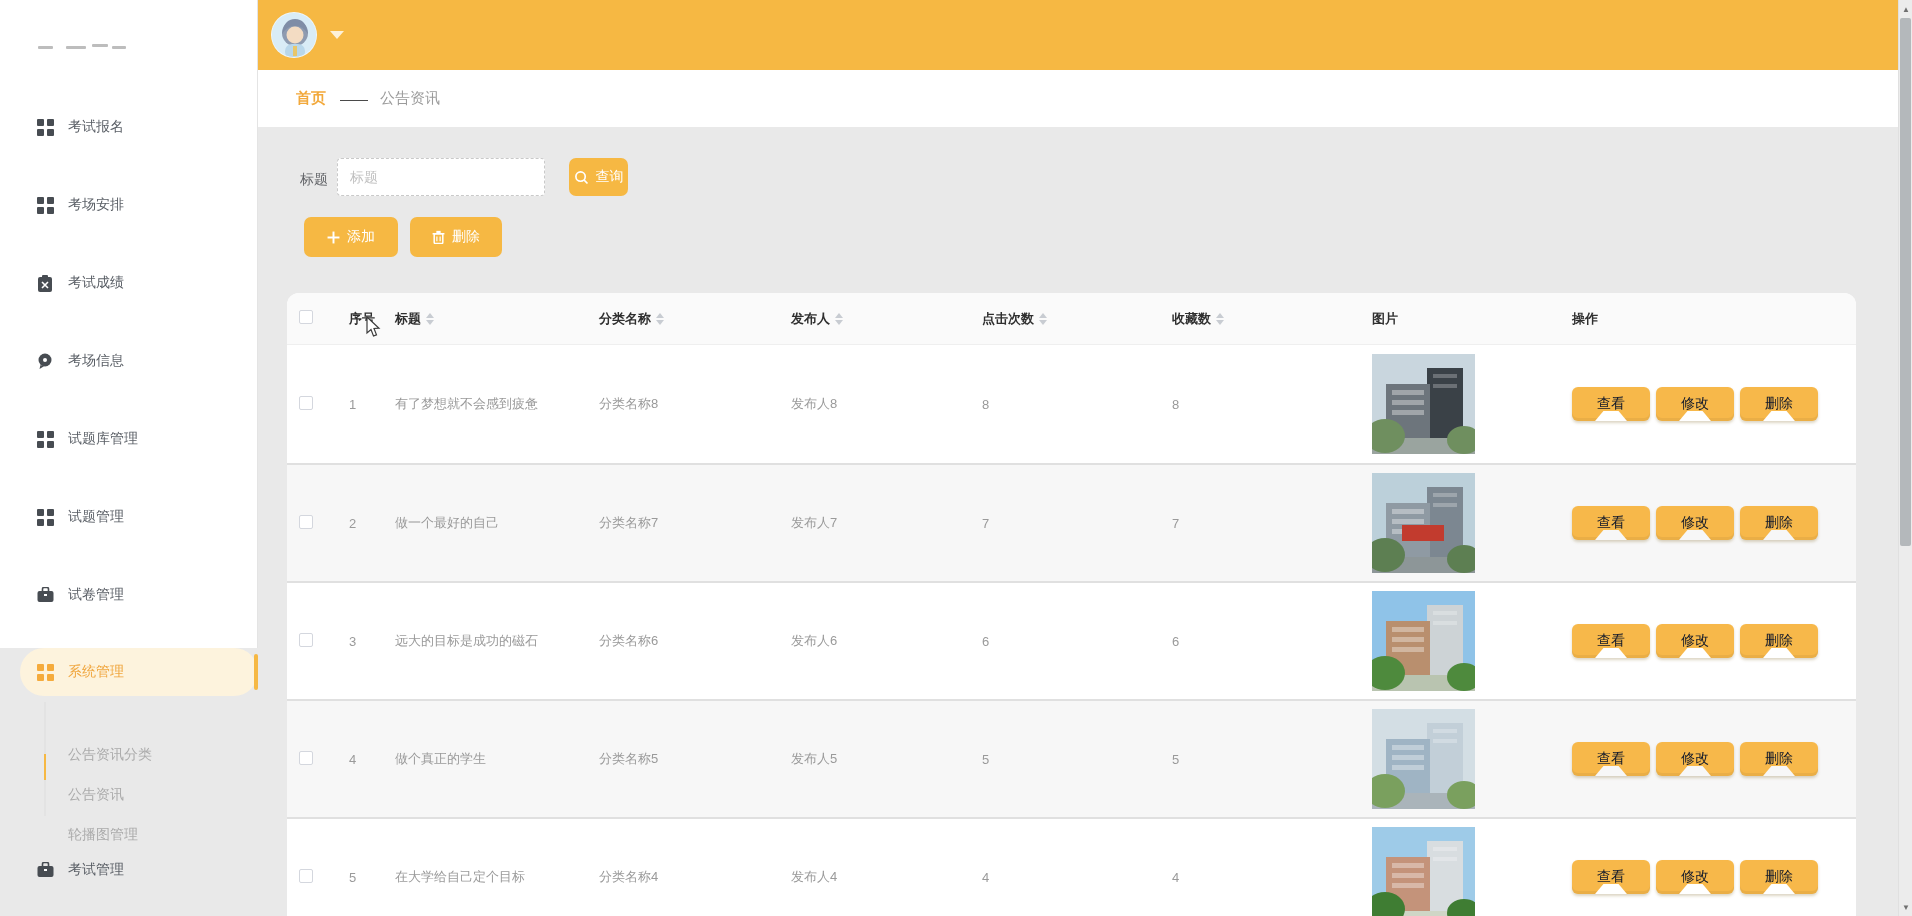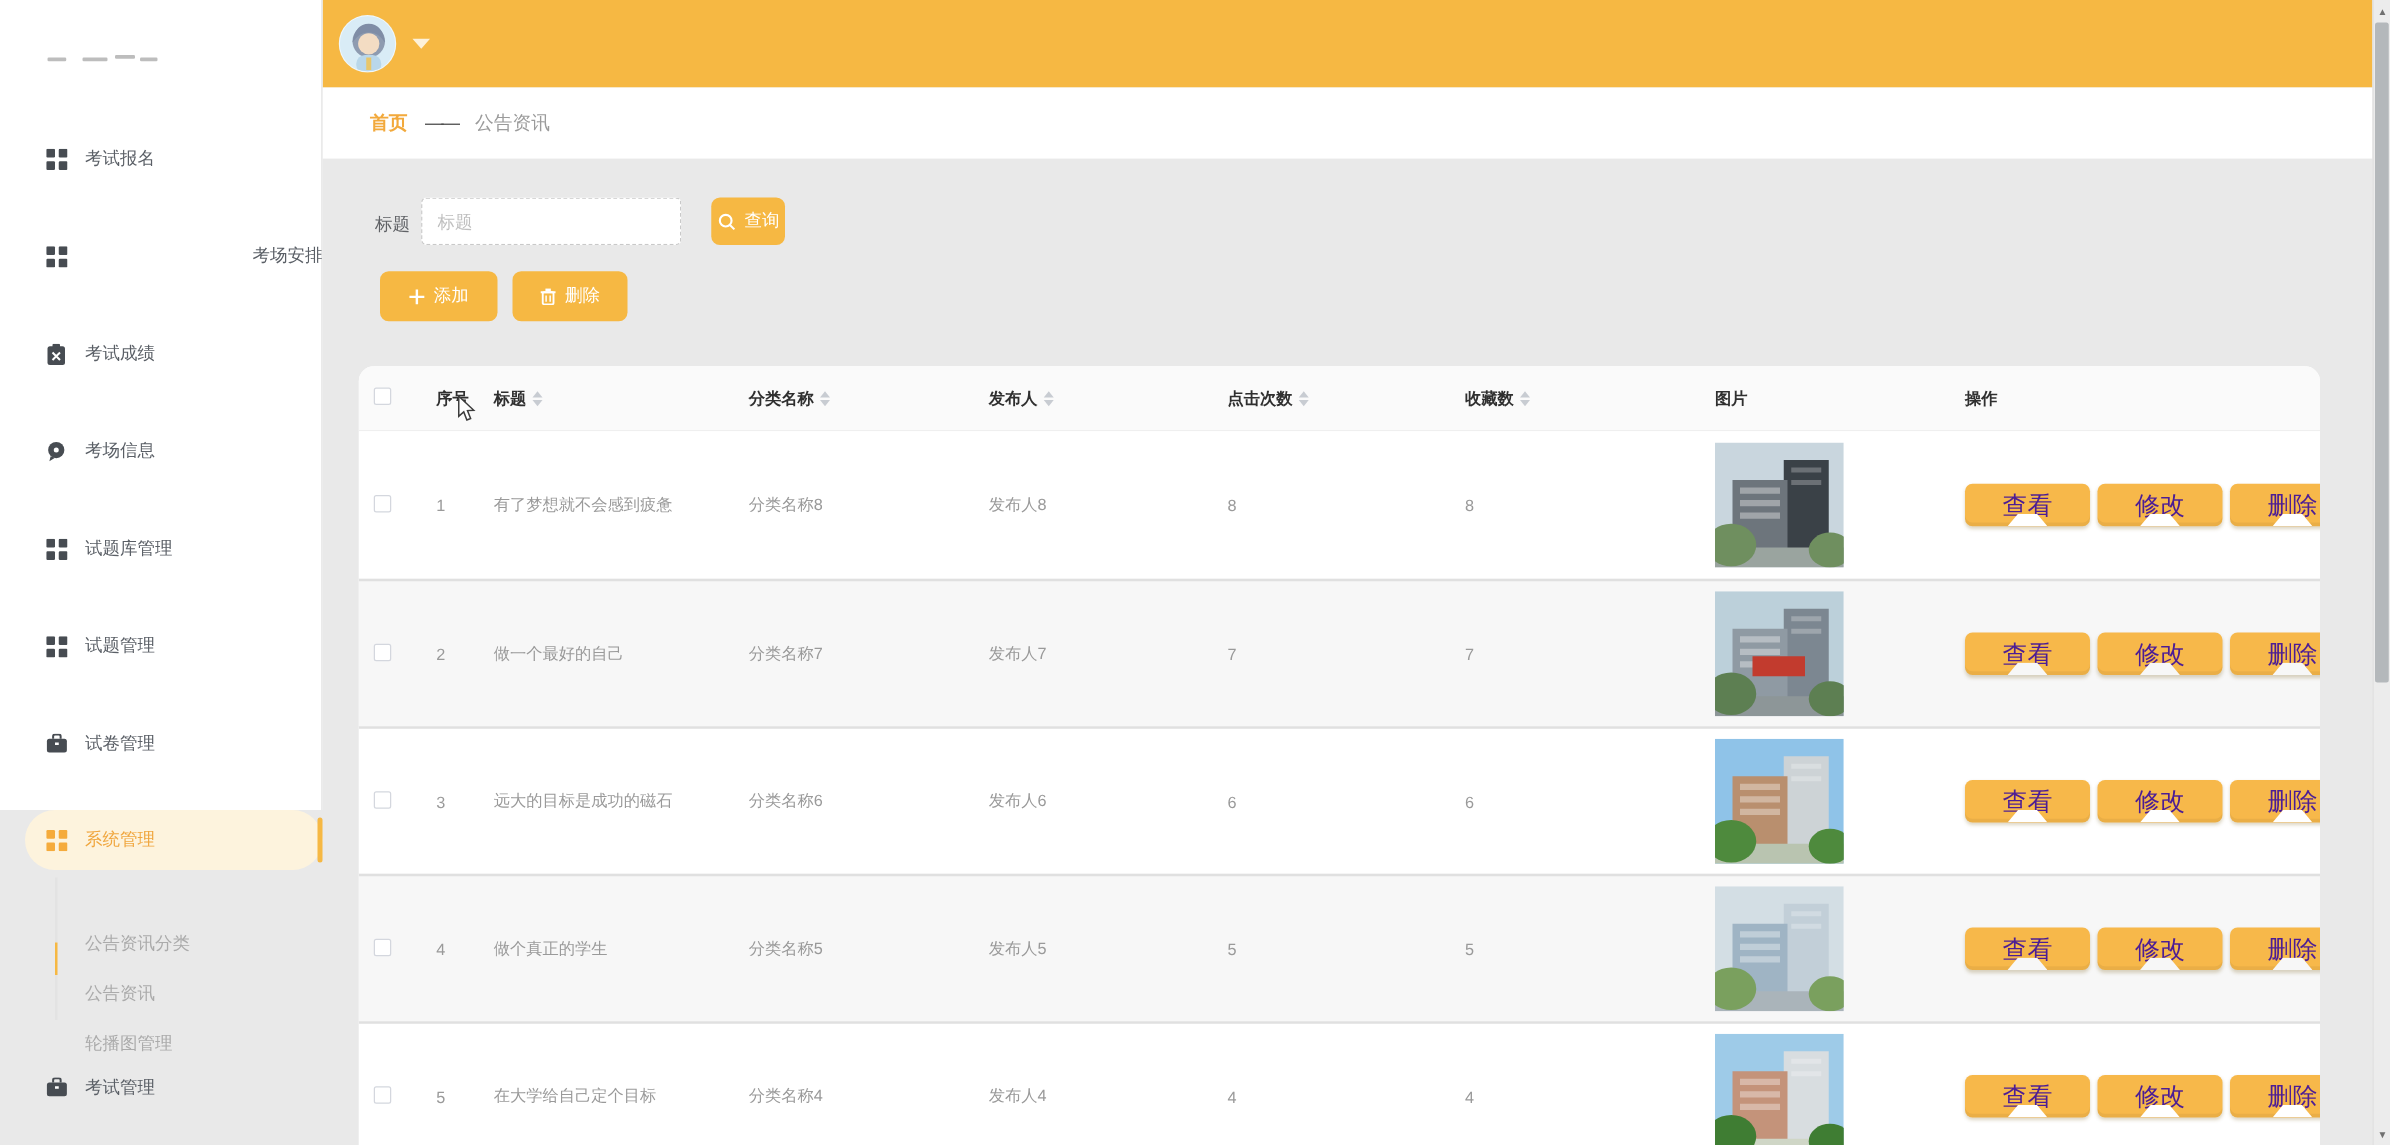--- a/index.html
+++ b/index.html
@@ -82,22 +82,22 @@
     font-size:13px; color:#9a9a9a; border-top:2px solid #e0e0e0; }
   .trow:first-of-type { border-top:none; }
   .trow:nth-of-type(even) { --rowbg:#f7f7f7; }
 
   .cb { width:14px; height:14px; border:1px solid #d4d7de; border-radius:2px;
     background:#fff; cursor:pointer; display:inline-block; }
 
   .photo { width:103px; height:100px; display:block; }
 
   .ops { display:flex; gap:6px; }
-  .op-btn { position:relative; width:100px; height:34px; background:#f7b84a;
-    border:none; border-radius:6px; color:#4c1d95; font-size:20px; cursor:pointer;
+  .op-btn { position:relative; width:78px; height:34px; background:#f7b84a;
+    border:none; border-radius:6px; color:#0f172a; font-size:14px; cursor:pointer;
     box-shadow:0 2px 3px rgba(120,90,20,.25), inset 0 -3px 0 rgba(0,0,0,.05);
     font-family:"Liberation Sans","DejaVu Sans",sans-serif; }
   .op-btn::after { content:""; position:absolute; left:50%; transform:translateX(-50%);
     bottom:0; width:42px; height:10px; background:var(--rowbg,#fff);
     clip-path:polygon(12% 100%,88% 100%,68% 0%,32% 0%); }
 
   
   #scrollbar { position:absolute; right:0; top:0; width:14px; height:916px;
     background:#ececec; border-left:1px solid #e0e0e0; }
   #sb-up, #sb-down { position:absolute; left:0; width:14px; height:14px;
@@ -125,21 +125,21 @@
         <span class="si-icon">
           <svg width="17" height="17" viewBox="0 0 17 17" fill="currentColor">
             <rect x="0" y="0" width="7" height="7" rx="1"></rect>
             <rect x="10" y="0" width="7" height="7" rx="1"></rect>
             <rect x="0" y="10" width="7" height="7" rx="1"></rect>
             <rect x="10" y="10" width="7" height="7" rx="1"></rect>
           </svg>
         </span>
         <span class="si-label">考试报名</span>
       </div>
-      <div class="side-item" style="top: 181px; justify-content: space-between;">
+      <div class="side-item" style="top: 181px;">
         <span class="si-icon">
           <svg width="17" height="17" viewBox="0 0 17 17" fill="currentColor">
             <rect x="0" y="0" width="7" height="7" rx="1"></rect>
             <rect x="10" y="0" width="7" height="7" rx="1"></rect>
             <rect x="0" y="10" width="7" height="7" rx="1"></rect>
             <rect x="10" y="10" width="7" height="7" rx="1"></rect>
           </svg>
         </span>
         <span class="si-label">考场安排</span>
       </div>

